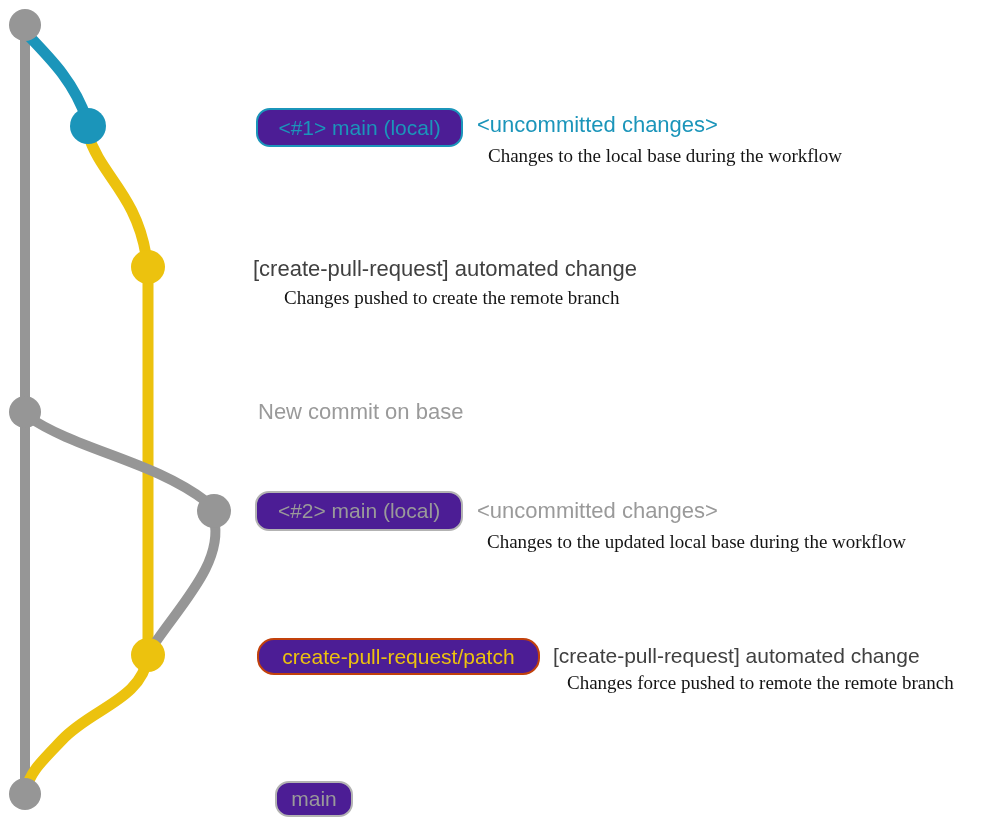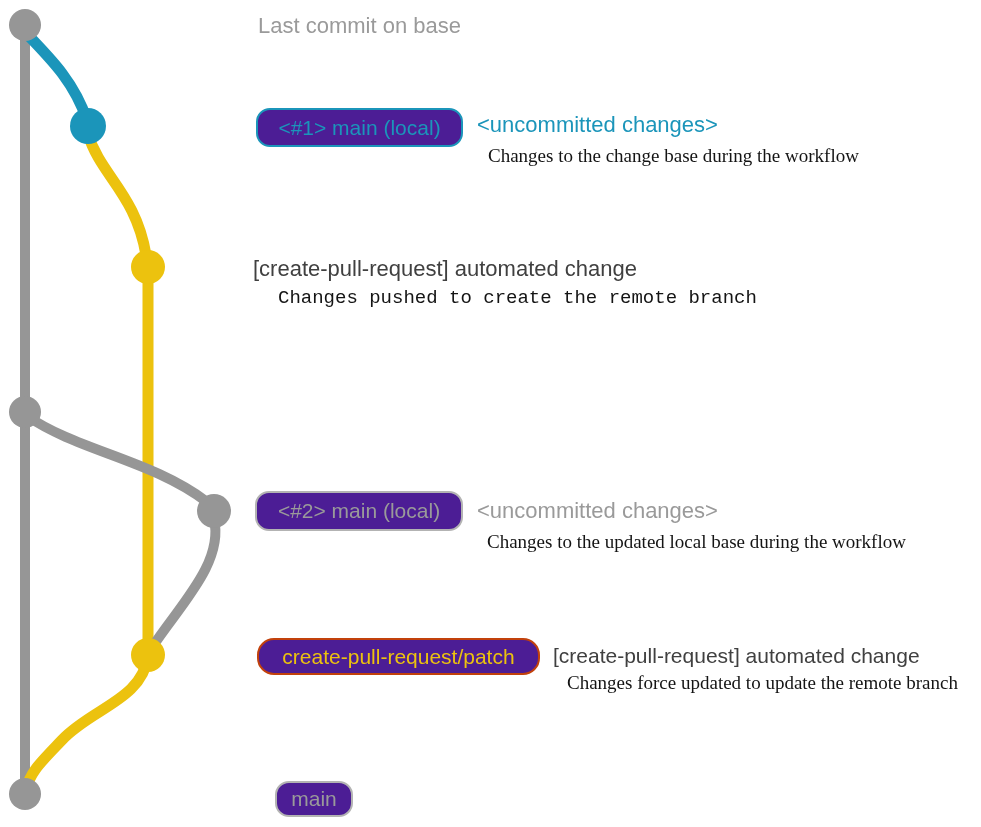--- a/index.html
+++ b/index.html
@@ -35,21 +35,21 @@
   .badge-blue   { border: 2px solid #1b95ba; color: #1b95ba; }
   .badge-gray   { border: 2px solid #b3b3b3; color: #9a9a9a; }
   .badge-yellow { border: 2px solid #c2410c; color: #ecc20e; }
 
   
   .pos-last-commit      { left: 258px; top: 14px;  }
   .pos-badge1           { left: 256px; top: 108px; width: 207px; height: 39px; }
   .pos-uncommitted1     { left: 477px; top: 113px; }
   .pos-desc1            { left: 488px; top: 146px; }
   .pos-automated1       { left: 253px; top: 257px; }
-  .pos-desc2            { left: 278px; top: 288px; font-family: Liberation Mono, monospace; }
+  .pos-desc2            { left: 284px; top: 288px; }
   .pos-new-commit       { left: 258px; top: 400px; }
   .pos-badge2           { left: 255px; top: 491px; width: 208px; height: 40px; }
   .pos-uncommitted2     { left: 477px; top: 499px; }
   .pos-desc3            { left: 487px; top: 532px; }
   .pos-badge3           { left: 257px; top: 638px; width: 283px; height: 37px; border-radius: 17px; }
   .pos-automated2       { left: 553px; top: 644px; font-size: 21px; }
   .pos-desc4            { left: 567px; top: 673px; }
   .pos-badge4           { left: 255px; top: 781px; width: 78px;  height: 36px; margin-left: 20px; }
   .pos-merge-label      { left: 345px; top: 786px; }
 </style>
@@ -76,41 +76,41 @@
 
     <circle cx="25" cy="25" r="16" fill="#969696"></circle>
     <circle cx="25" cy="412" r="16" fill="#969696"></circle>
     <circle cx="25" cy="794" r="16" fill="#969696"></circle>
     <circle cx="88" cy="126" r="18" fill="#1b95ba"></circle>
     <circle cx="148" cy="267" r="17" fill="#ecc20e"></circle>
     <circle cx="148" cy="655" r="17" fill="#ecc20e"></circle>
     <circle cx="214" cy="511" r="17" fill="#969696"></circle>
   </svg>
 
-  <div class="lbl sans gray-text pos-last-commit">Last commit on base</div>
 
   <div class="badge badge-blue pos-badge1">
     <span>&lt;#1&gt; main (local)</span>
   </div>
   <div class="lbl sans blue-text pos-uncommitted1">&lt;uncommitted changes&gt;</div>
-  <div class="lbl serif pos-desc1">Changes to the change base during the workflow</div>
+  <div class="lbl serif pos-desc1">Changes to the local base during the workflow</div>
 
   <div class="lbl sans yellow-text pos-automated1">[create-pull-request] automated change</div>
   <div class="lbl serif pos-desc2">Changes pushed to create the remote branch</div>
 
+  <div class="lbl sans gray-text pos-new-commit">New commit on base</div>
 
   <div class="badge badge-gray pos-badge2">
     <span>&lt;#2&gt; main (local)</span>
   </div>
   <div class="lbl sans gray-text pos-uncommitted2">&lt;uncommitted changes&gt;</div>
   <div class="lbl serif pos-desc3">Changes to the updated local base during the workflow</div>
 
   <div class="badge badge-yellow pos-badge3">
     <span>create-pull-request/patch</span>
   </div>
   <div class="lbl sans yellow-text pos-automated2">[create-pull-request] automated change</div>
-  <div class="lbl serif pos-desc4">Changes force updated to update the remote branch</div>
+  <div class="lbl serif pos-desc4">Changes force pushed to remote the remote branch</div>
 
   <div class="badge badge-gray pos-badge4">
     <span>main</span>
   </div>
 
 </div>
 
 </body></html>

